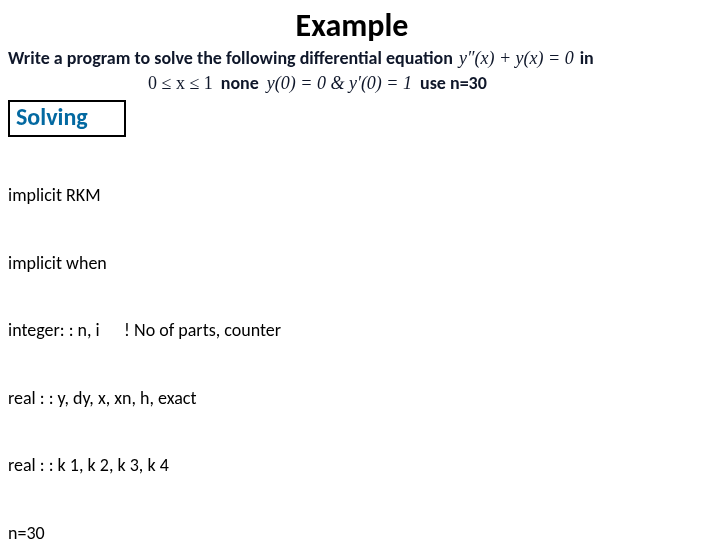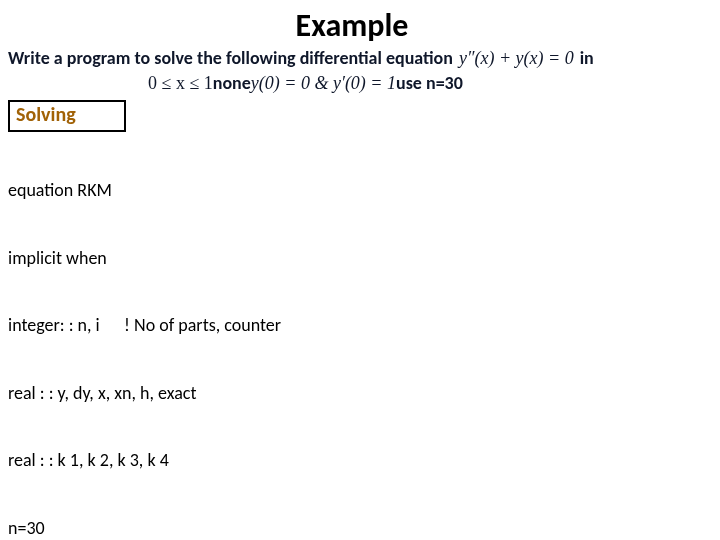--- a/index.html
+++ b/index.html
@@ -43,35 +43,35 @@
     display: flex;
     align-items: baseline;
     flex-wrap: nowrap;
     gap: 6px;
     white-space: nowrap;
   }
   .line2 {
     display: flex;
     align-items: baseline;
     flex-wrap: nowrap;
-    gap: 0;
+    gap: 8px;
     margin-top: 2px;
     white-space: nowrap;
     padding-left: 140px;
   }
   .solving-box {
     margin-top: 6px;
     border: 2px solid #000;
     padding: 0 6px 4px 6px;
     width: 102px;
   }
   .solving {
     font-weight: 700;
-    font-size: 20px;
-    color: #a16207;
+    font-size: 24px;
+    color: #0369a1;
   }
   .code {
     margin-top: 2px;
     font-size: 18px;
     line-height: 1.25;
     color: #000;
     font-family: Calibri, "Segoe UI", Arial, sans-serif;
     white-space: pre;
   }
   .code-line { display: block; }
@@ -97,21 +97,21 @@
       <span class="eq">y(0) = 0  &amp;  y′(0) = 1</span>
       <span class="bold">use n=30</span>
     </div>
   </div>
 
   <div class="solving-box">
     <span class="solving">Solving</span>
   </div>
 
   <div class="code">
-    <span class="code-line">equation RKM</span>
+    <span class="code-line">implicit RKM</span>
     <span class="code-line">implicit when</span>
     <span class="code-line">integer: : n, i      ! No of parts, counter</span>
     <span class="code-line">real : : y, dy, x, xn, h, exact</span>
     <span class="code-line">real : : k 1, k 2, k 3, k 4</span>
     <span class="code-line">n=30</span>
     
     
     
     
     

